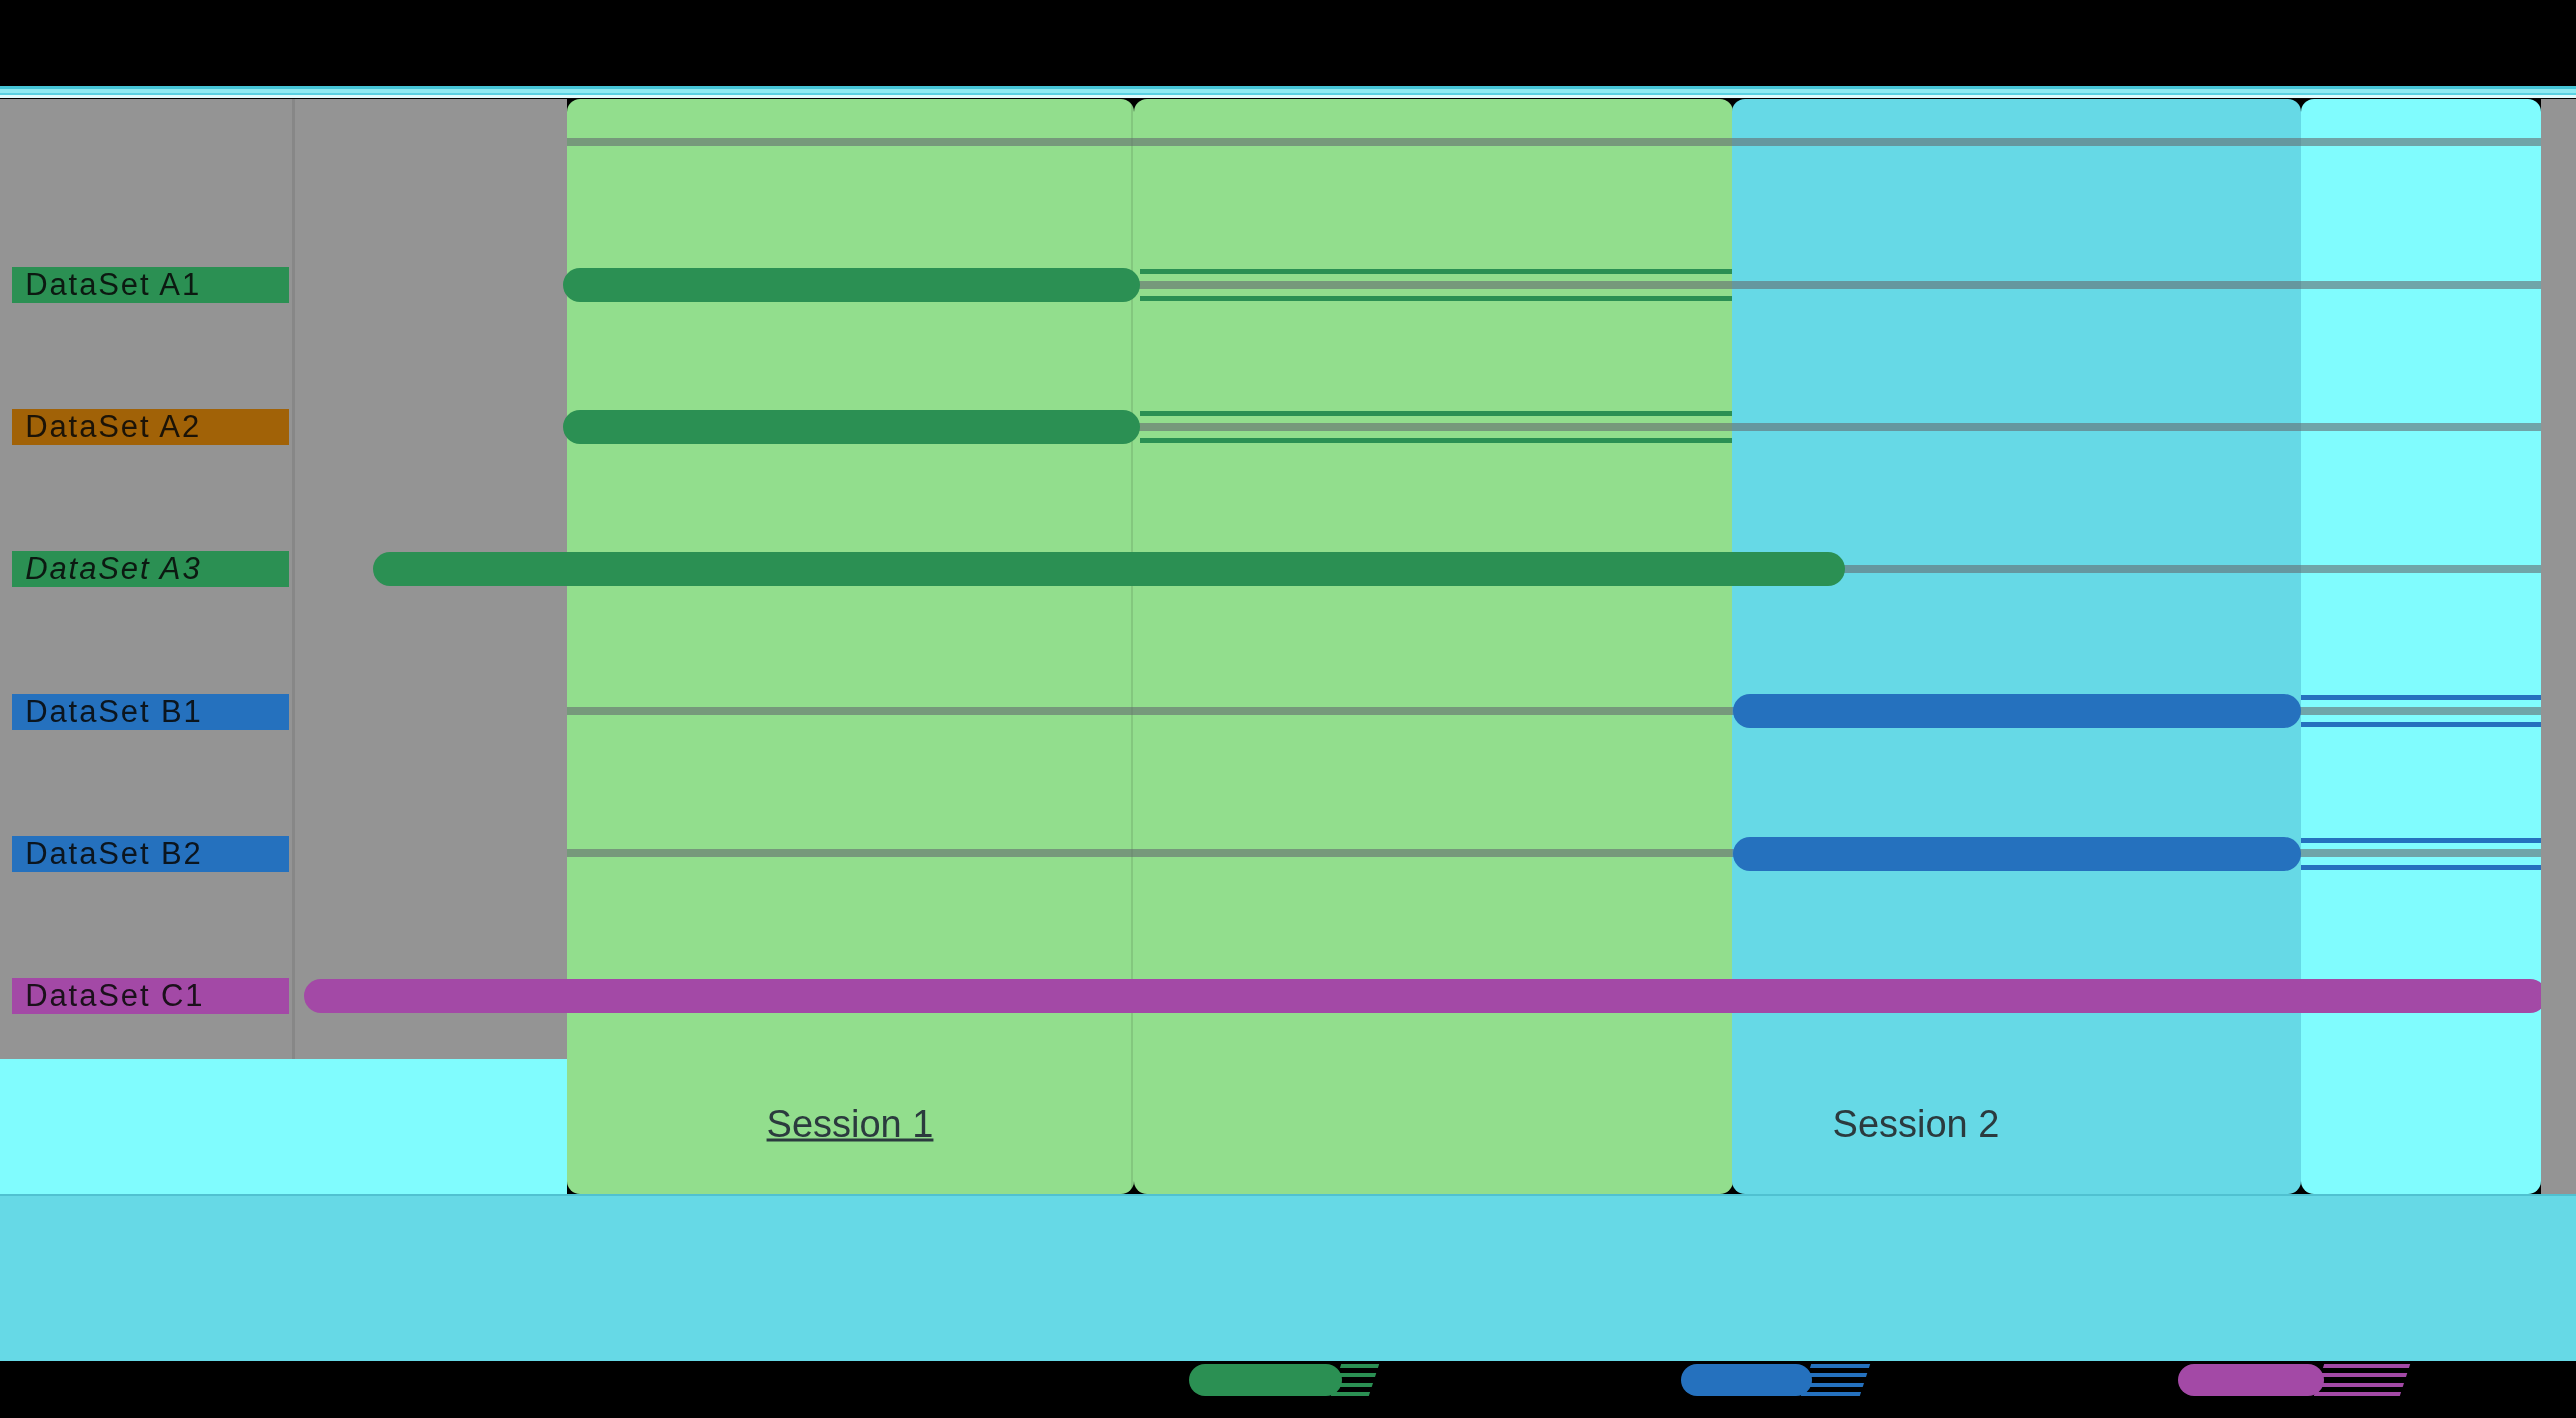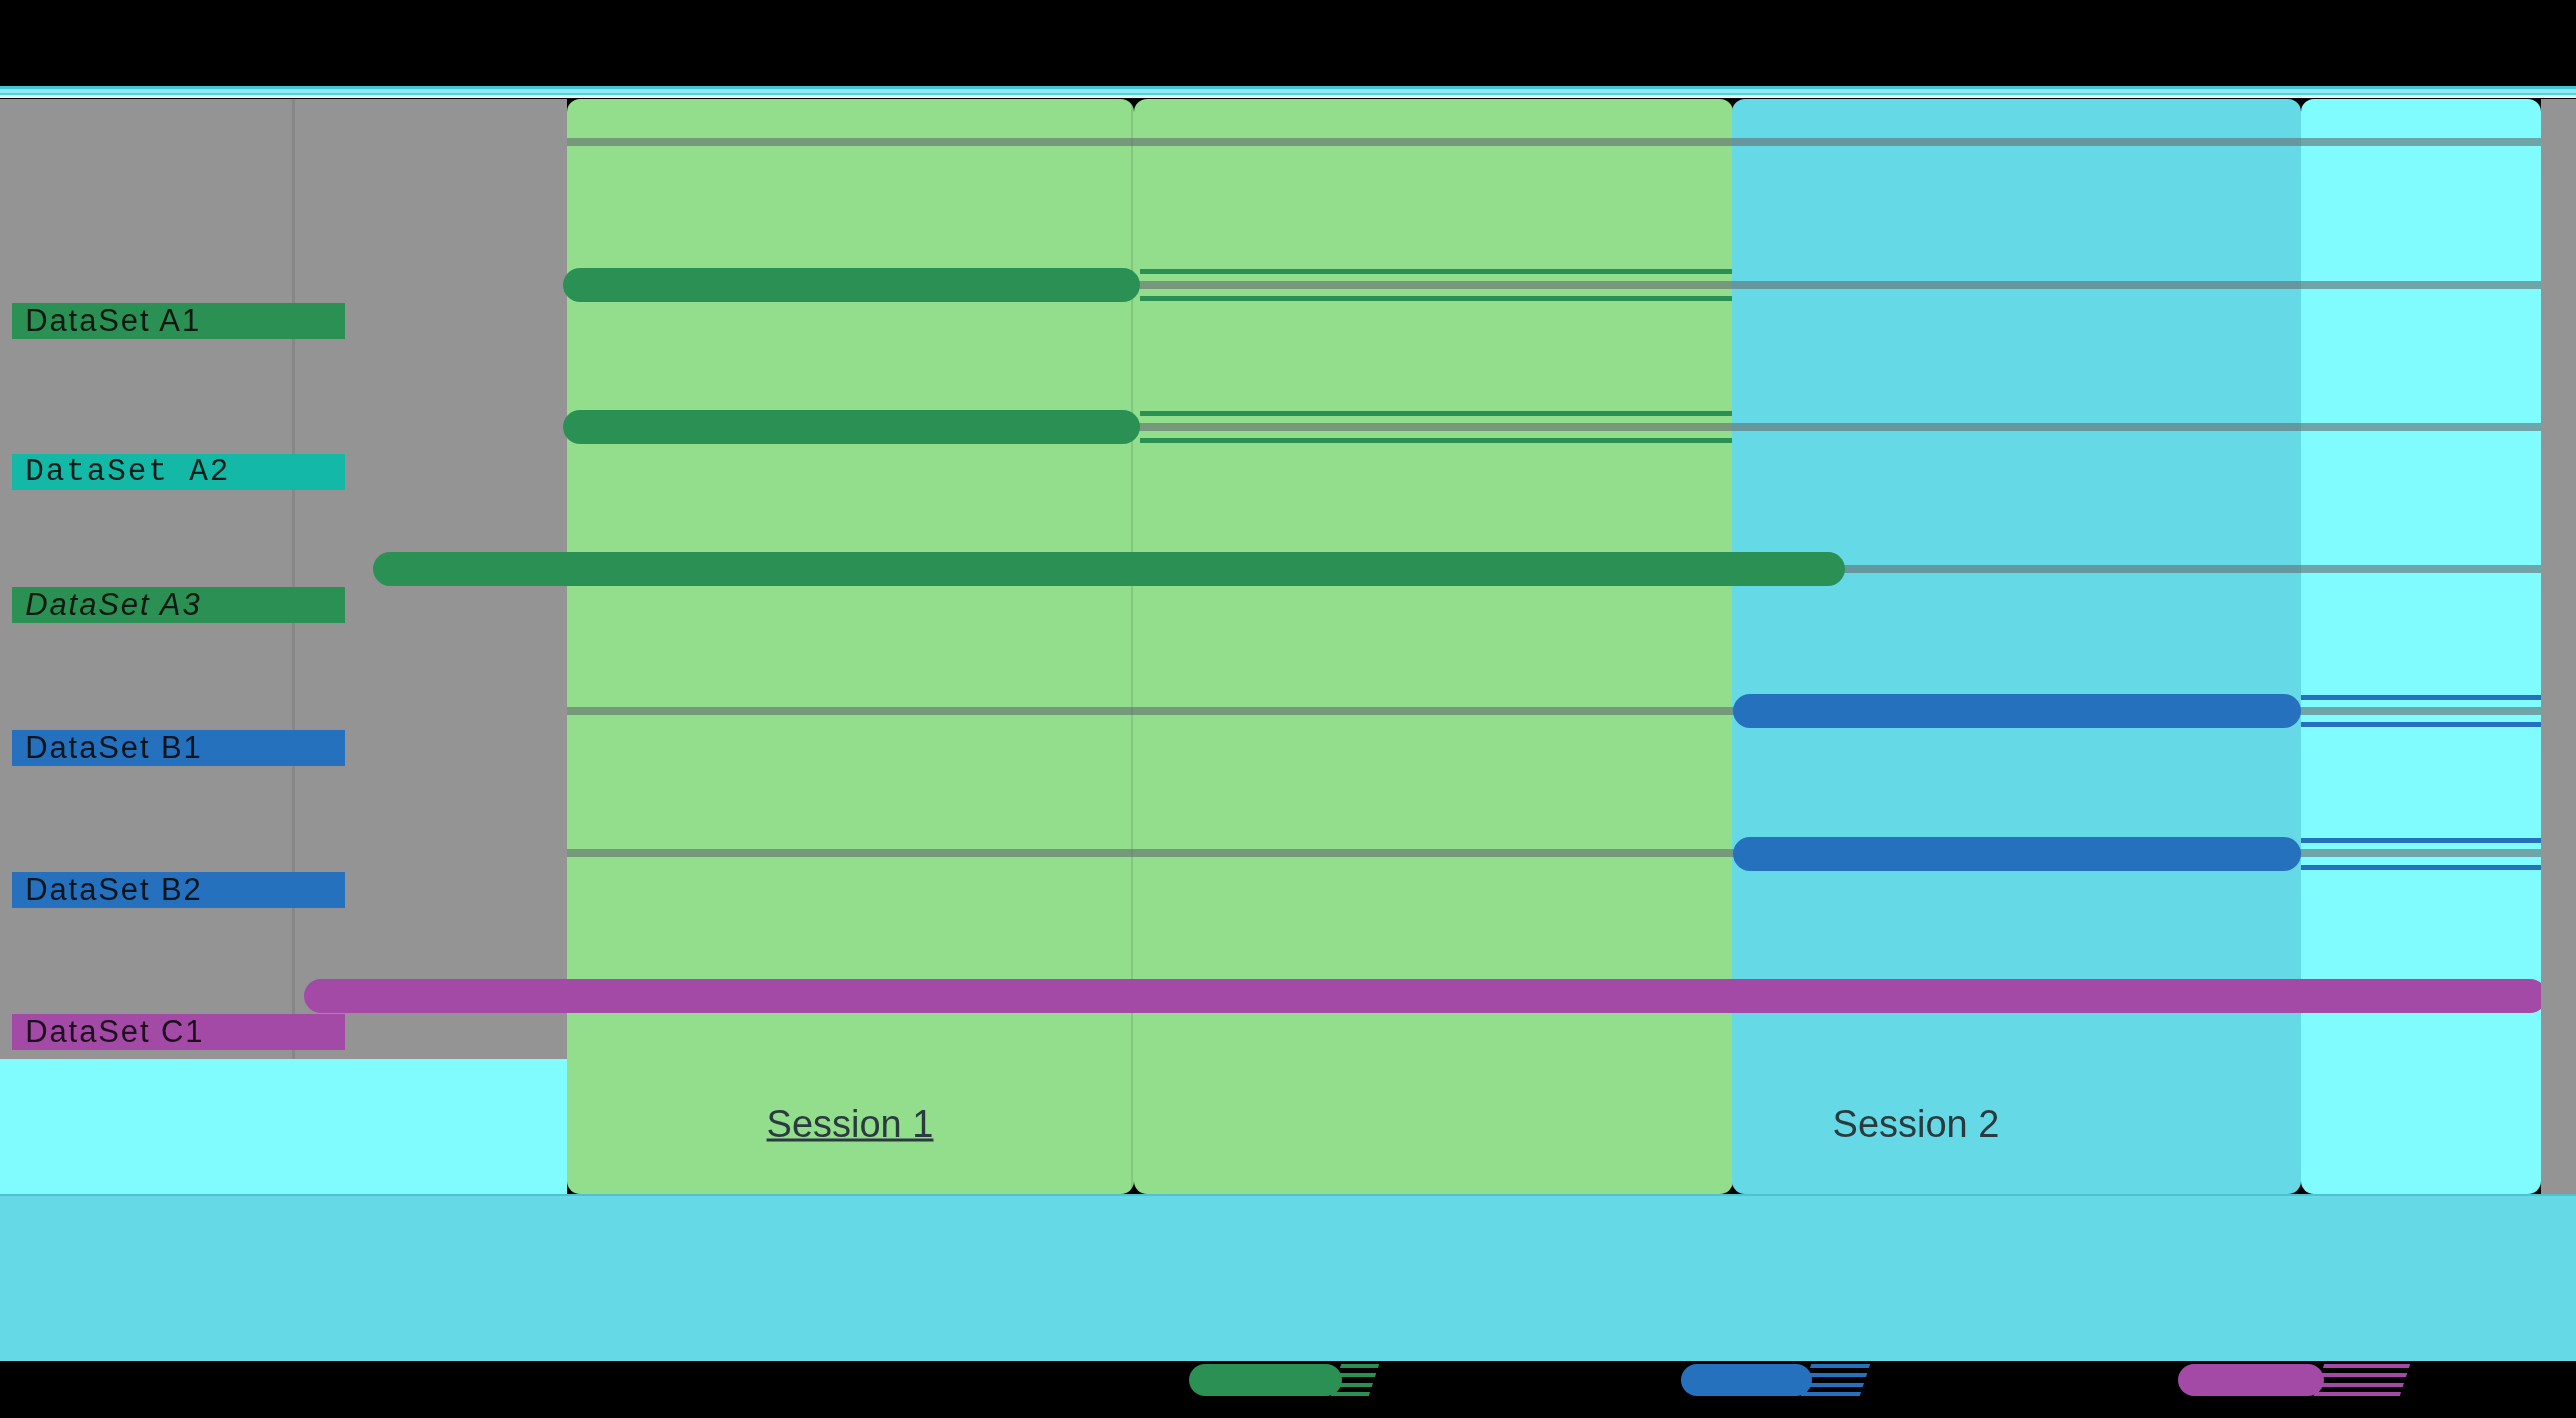--- a/index.html
+++ b/index.html
@@ -9,23 +9,23 @@
   #top-strip{left:0;top:86px;width:2576px;height:12.2px;
     background:linear-gradient(180deg,#45c4d6 0 28%,#8feaf2 28% 55%,#5ad1e2 55% 78%,#dffbfd 78% 100%);}
   .band{top:99px;height:1095px;}
   .rounded{border-radius:13px;}
   .graycol{top:99px;height:960px;background:#949494;}
   #label-divider{left:292px;top:99px;width:2.8px;height:960px;background:#878787;}
   #band-seam{top:99px;width:1.9px;height:1095px;background:rgba(0,0,0,0.10);}
   .track{height:8.4px;background:rgba(100,106,112,0.60);}
   .bar{height:34px;border-radius:17px;}
   .ext{height:32px;border-top:5.6px solid;border-bottom:5.6px solid;box-sizing:border-box;background:transparent;}
-  .rowlabel{height:36px;width:333px;left:12.2px;color:rgba(8,8,8,0.88);
+  .rowlabel{height:36px;width:277px;left:12.2px;color:rgba(8,8,8,0.88);
     font-size:31px;letter-spacing:1.9px;line-height:36px;padding-left:13px;box-sizing:border-box;
-    white-space:nowrap;overflow:hidden;margin-top:36px;}
+    white-space:nowrap;overflow:hidden;}
   #task-header{left:137px;width:150px;font-size:34px;color:#000;line-height:38px;}
   #task-redaction{left:158px;width:131px;height:36px;background:#000;}
   .session-label{font-size:38px;color:#2b3a3e;white-space:nowrap;transform:translate(-50%,-50%);}
   #bottom-cyan{left:0;top:1194px;width:2576px;height:167px;background:#66D9E6;
     border-top:2.8px solid rgba(40,150,170,0.35);box-sizing:border-box;}
   #lightleft{left:0;top:1059px;width:567px;height:135px;background:#80FCFE;}
   .pill{top:1364px;height:32px;border-radius:16px;}
   .pill-tail{top:1364px;height:32px;transform:skewX(-18deg);}
 </style>
 </head>
@@ -49,21 +49,21 @@
 
   <div id="rows" class="abs" style="left:0;top:0;">
       <div class="abs track" style="left: 567px; width: 1974px; top: 138px; z-index: 1;"></div>
       <div class="abs track" style="left: 567px; width: 1974px; top: 281px; z-index: 1;"></div>
       <div class="abs ext" style="left: 1140px; width: 592px; top: 269px; z-index: 2; border-color: rgb(43, 144, 83);"></div>
       <div class="abs bar" style="left: 563px; width: 577px; top: 268px; background: rgb(43, 144, 83); z-index: 3;"></div>
       <div class="abs rowlabel" style="top: 267px; background: rgb(43, 144, 83); z-index: 4;">DataSet A1</div>
       <div class="abs track" style="left: 567px; width: 1974px; top: 423px; z-index: 1;"></div>
       <div class="abs ext" style="left: 1140px; width: 592px; top: 411px; z-index: 2; border-color: rgb(43, 144, 83);"></div>
       <div class="abs bar" style="left: 563px; width: 577px; top: 410px; background: rgb(43, 144, 83); z-index: 3;"></div>
-      <div class="abs rowlabel" style="top: 418px; background: #14b8a6; z-index: 4; font-family: Liberation Mono, monospace;">DataSet A2</div>
+      <div class="abs rowlabel" style="top: 409px; background: #a16207; z-index: 4;">DataSet A2</div>
       <div class="abs track" style="left: 567px; width: 1974px; top: 565px; z-index: 1;"></div>
       <div class="abs bar" style="left: 373px; width: 1472px; top: 552px; background: rgb(43, 144, 83); z-index: 3;"></div>
       <div class="abs rowlabel" style="top: 551px; background: rgb(43, 144, 83); z-index: 4; font-style: italic;">DataSet A3</div>
       <div class="abs track" style="left: 567px; width: 1974px; top: 707px; z-index: 1;"></div>
       <div class="abs ext" style="left: 2301px; width: 240px; top: 695px; z-index: 2; border-color: rgb(37, 113, 190);"></div>
       <div class="abs bar" style="left: 1733px; width: 568px; top: 694px; background: rgb(37, 113, 190); z-index: 3;"></div>
       <div class="abs rowlabel" style="top: 694px; background: rgb(37, 113, 190); z-index: 4;">DataSet B1</div>
       <div class="abs track" style="left: 567px; width: 1974px; top: 849px; z-index: 1;"></div>
       <div class="abs ext" style="left: 2301px; width: 240px; top: 838px; z-index: 2; border-color: rgb(37, 113, 190);"></div>
       <div class="abs bar" style="left: 1733px; width: 568px; top: 837px; background: rgb(37, 113, 190); z-index: 3;"></div>

